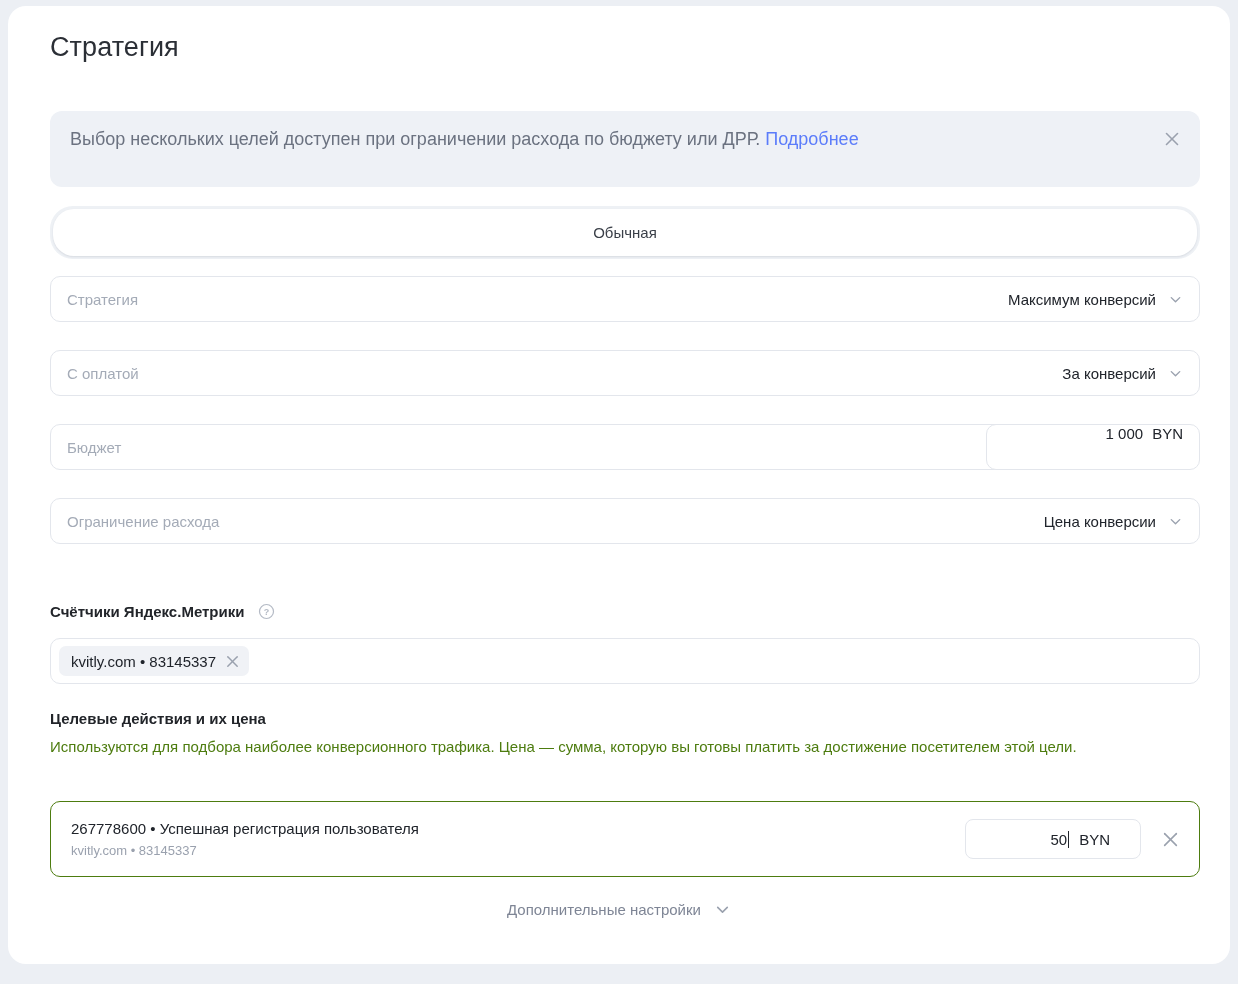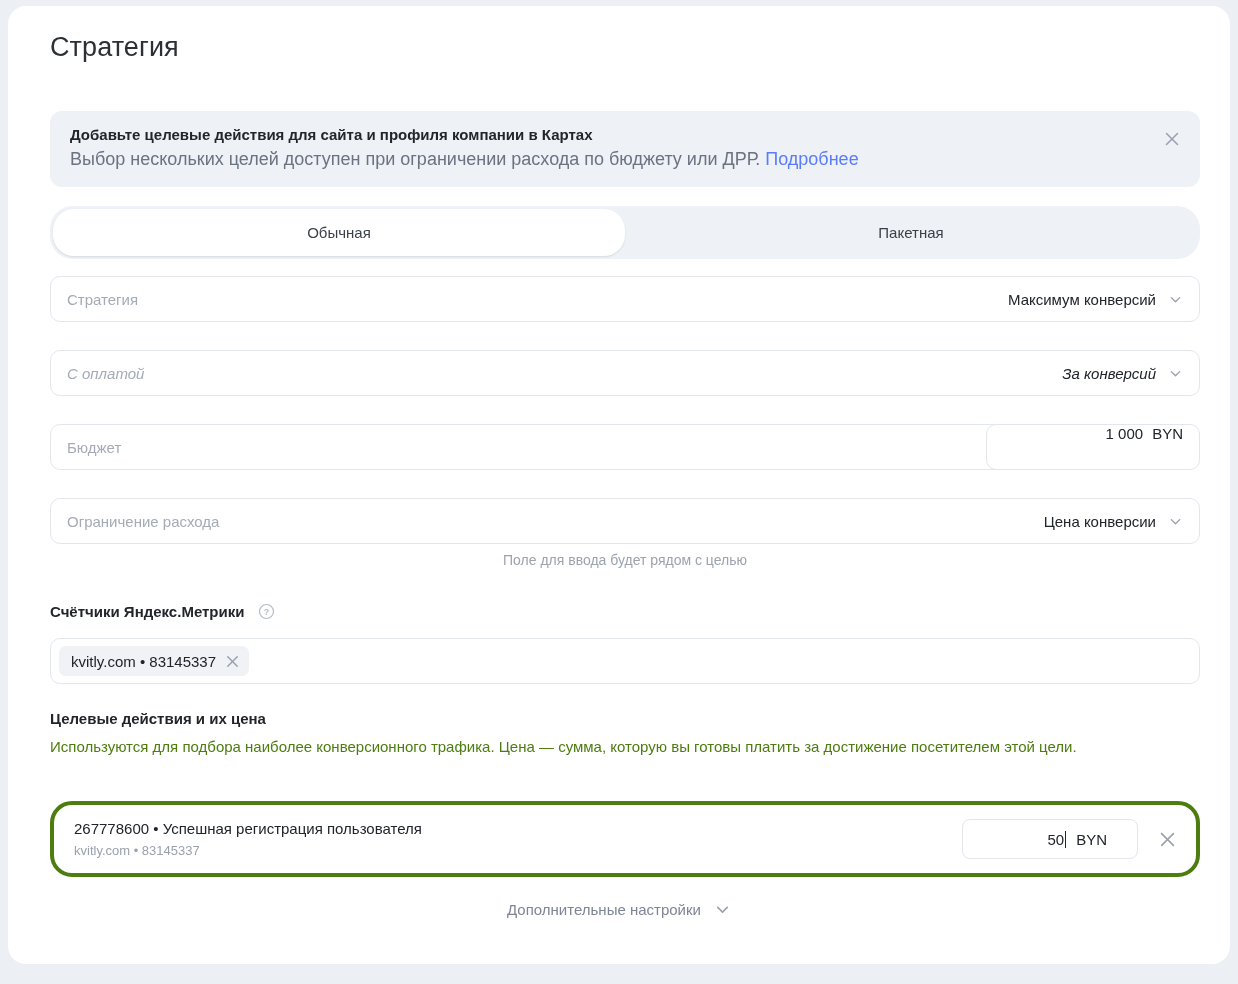--- a/index.html
+++ b/index.html
@@ -108,21 +108,21 @@
     color: #20242b;
     white-space: nowrap;
   }
   .chev {
     margin-left: 12px;
     display: block;
   }
   .chev polyline { fill: none; stroke: #9aa1ae; stroke-width: 1.5; stroke-linecap: round; stroke-linejoin: round; }
 
   #row-strategy { left: 42px; top: 270px; width: 1150px; }
-  #row-payment  { left: 42px; top: 344px; width: 1150px; font-style: italic; }
+  #row-payment  { left: 42px; top: 344px; width: 1150px; }
   #row-budget   { left: 42px; top: 418px; width: 1072px; }
   #budget-amount {
     position: absolute;
     left: 978px; top: 418px; width: 214px; height: 46px;
     background: #fff;
     border: 1px solid #e3e6ec;
     border-radius: 10px;
     display: flex; justify-content: flex-end;
     padding: 0 16px;
     font-size: 15px;
@@ -184,22 +184,22 @@
     left: 42px; top: 729px; width: 1130px;
     font-size: 15px;
     color: #4d7c0f;
     line-height: 23px;
   }
 
   #goal-row {
     position: absolute;
     left: 42px; top: 795px; width: 1150px; height: 76px;
     background: #fff;
-    border: 4px solid #4d7c0f;
-    border-radius: 22px;
+    border: 1px solid #4d7c0f;
+    border-radius: 10px;
     display: flex;
     align-items: center;
     padding: 0 16px 0 20px;
   }
   .goal-info { flex: 1 1 auto; }
   .goal-name { font-size: 15px; color: #20242b; line-height: 20px; }
   .goal-meta { font-size: 13px; color: #9aa1ae; margin-top: 3px; line-height: 17px; }
   .goal-price {
     width: 176px; height: 40px;
     border: 1px solid #e3e6ec;
@@ -239,36 +239,34 @@
   }
 </style>
 </head>
 <body>
 
 <div class="card">
 
   <h1 class="page-title">Стратегия</h1>
 
   <div class="banner">
-    <div class="banner-title">Добавьте целевые действия для сайта и профиля компании в Картах</div>
     <div class="banner-sub">
       <span>Выбор нескольких целей доступен при ограничении расхода по бюджету или ДРР.</span>
       <span class="banner-link">Подробнее</span>
     </div>
     <div class="banner-close">
       <svg class="x-icon" width="16" height="16" viewBox="0 0 16 16">
         <line x1="2.5" y1="2.5" x2="13.5" y2="13.5"></line>
         <line x1="13.5" y1="2.5" x2="2.5" y2="13.5"></line>
       </svg>
     </div>
   </div>
 
   <div class="tabs">
     <div class="tab active">Обычная</div>
-    <div class="tab">Пакетная</div>
   </div>
 
   <div class="field" id="row-strategy">
     <span class="field-label">Стратегия</span>
     <span class="field-spacer"></span>
     <span class="field-value">Максимум конверсий</span>
     <svg class="chev" width="15" height="15" viewBox="0 0 16 16">
       <polyline points="3.5,6 8,10.5 12.5,6"></polyline>
     </svg>
   </div>
@@ -298,21 +296,20 @@
 
   <div class="field" id="row-limit">
     <span class="field-label">Ограничение расхода</span>
     <span class="field-spacer"></span>
     <span class="field-value">Цена конверсии</span>
     <svg class="chev" width="15" height="15" viewBox="0 0 16 16">
       <polyline points="3.5,6 8,10.5 12.5,6"></polyline>
     </svg>
   </div>
 
-  <div class="hint">Поле для ввода будет рядом с целью</div>
 
   <div class="section-title" id="counters-title">
     <span>Счётчики Яндекс.Метрики</span>
     <svg class="help-icon" width="17" height="17" viewBox="0 0 17 17">
       <circle cx="8.5" cy="8.5" r="7"></circle>
       <text x="8.5" y="12" text-anchor="middle">?</text>
     </svg>
   </div>
 
   <div id="counters-input">

